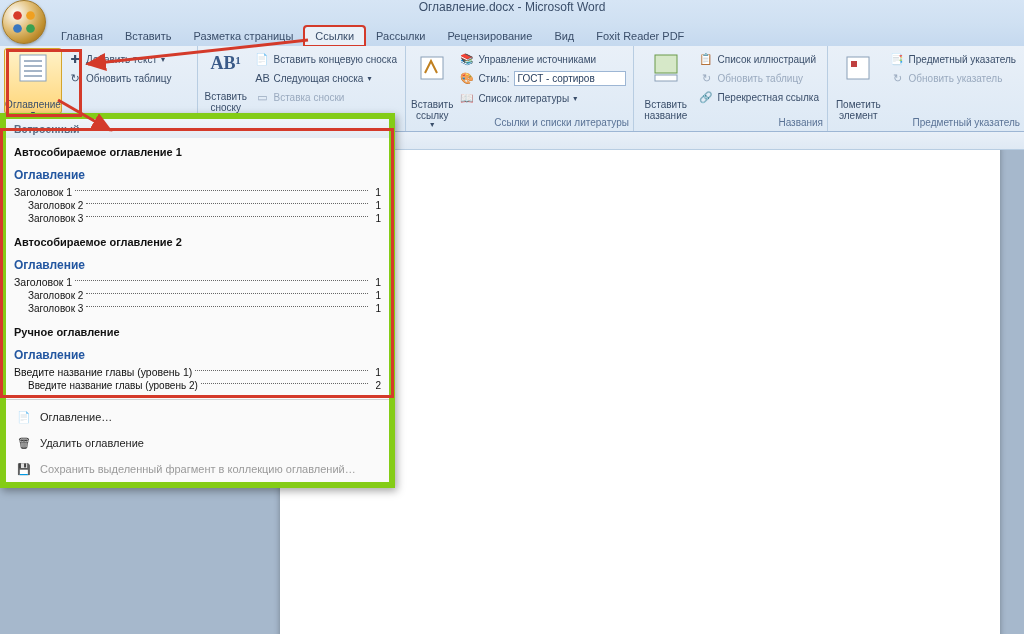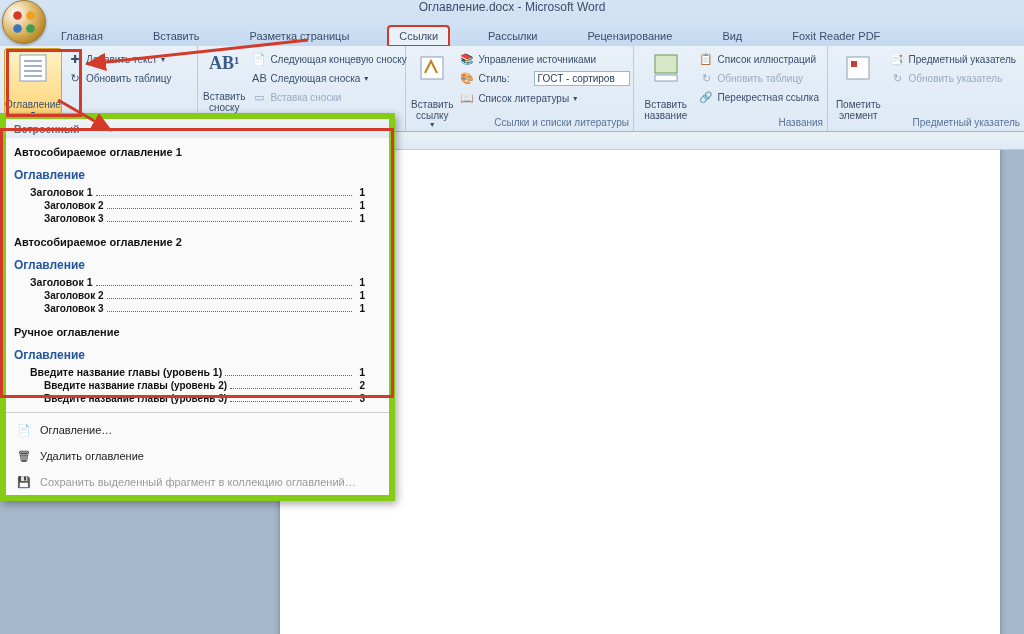--- a/index.html
+++ b/index.html
@@ -6,50 +6,50 @@
 body { width: 1024px; height: 634px; background: #fff; overflow: hidden; position: relative; }
 
 
 .titlebar { height: 24px; background: linear-gradient(#d6e5f5,#cfe0f2); display:flex; align-items:flex-start; justify-content:center; position:relative; font-size:12px; color:#3a4e6a; }
 .office-btn { position:absolute; left:2px; top:0; width:44px; height:44px; border-radius:50%; background:radial-gradient(circle at 30% 30%, #fff, #e2c07a 40%, #c09030 70%, #8a5a10); border:1px solid #a07828; z-index:50; box-shadow:0 1px 3px rgba(0,0,0,.3); display:flex; align-items:center; justify-content:center;}
 .office-btn svg { width:26px; height:26px; }
 .qat { position:absolute; left:50px; top:3px; display:flex; gap:2px; }
 .qat .qi { width:18px; height:18px; border-radius:2px; }
 
 
-.tabstrip { height:22px; background:linear-gradient(#cfe0f2,#c5d9ef); display:flex; align-items:flex-end; padding-left:50px; font-size:11px; color:#3a4e6a; position:relative; z-index:5;gap:28px;}
+.tabstrip { height:22px; background:linear-gradient(#cfe0f2,#c5d9ef); display:flex; align-items:flex-end; padding-left:50px; font-size:11px; color:#3a4e6a; position:relative; z-index:5;}
 .tab { padding:3px 10px 4px; border:1px solid transparent; border-bottom:none; cursor:pointer; }
 .tab.active { background:#e9f0f8; border-color:#9db6d4; border-radius:3px 3px 0 0; }
 .tab.highlight { outline:2px solid #d43a2a; outline-offset:-1px; }
 
 
 .ribbon { height:86px; background:linear-gradient(#e9f0f8, #dde9f5); border-bottom:1px solid #9db6d4; display:flex; position:relative; z-index:5;}
 .group { border-right:1px solid #b8cde2; padding:2px 4px 2px 4px; display:flex; flex-direction:column; position:relative; }
 .group-body { flex:1; display:flex; align-items:flex-start; gap:2px; }
 .group-label { font-size:10px; color:#5a7396; text-align:right; padding-bottom:1px; }
 .bigbtn { width:58px; height:66px; display:flex; flex-direction:column; align-items:center; justify-content:flex-start; padding-top:4px; border:1px solid transparent; border-radius:3px; cursor:pointer; font-size:10px; color:#3a4e6a; text-align:center; line-height:1.1;}
 .bigbtn .ico { width:32px; height:32px; margin-bottom:16px; display:flex; align-items:center; justify-content:center; }
 .bigbtn.active { background:linear-gradient(#fff2c8,#ffd67a); border-color:#d4a52c; }
 .smallrow { display:flex; flex-direction:column; gap:1px; padding-top:2px; }
 .smallbtn { display:flex; align-items:center; gap:4px; font-size:10px; color:#3a4e6a; padding:2px 4px; cursor:pointer; white-space:nowrap; }
 .smallbtn .si { width:14px; height:14px; display:inline-flex; align-items:center; justify-content:center; font-size:11px; }
-.styleinput { border:1px solid #9db6d4; background:#fff; font-size:10px; padding:1px 3px; width:96px; color:#2a4060;margin-left:20px; }
+.styleinput { border:1px solid #9db6d4; background:#fff; font-size:10px; padding:1px 3px; width:112px; color:#2a4060; }
 .drop::after { content:" ▾"; font-size:8px; }
 
 
 .docarea { position:absolute; top:132px; left:0; right:0; bottom:0; background:#a6b8cc; }
 .page { position:absolute; left:280px; top:12px; width:720px; height:620px; background:#fff; box-shadow:0 2px 6px rgba(0,0,0,.3); }
 
 
 .gallery { position:absolute; left:0; top:113px; width:395px; background:#fafafa; border:6px solid #84cc16; box-shadow:2px 3px 8px rgba(0,0,0,.35); z-index:40; font-size:11px; color:#222; }
 .ghead { font-size:10.5px; font-weight:bold; color:#586b82; padding:4px 8px 3px; background:linear-gradient(#f0f4f9,#e4ebf3);}
 .gpanel { padding:2px 8px; }
 .gname { font-weight:bold; font-size:11px; color:#111; padding:6px 0 4px; }
 .tochead { color:#2256a0; font-weight:bold; font-size:12px; margin:6px 0 4px; }
-.tocrow { display:flex; align-items:flex-end; font-size:10.5px; font-family:"Times New Roman",serif; color:#111; margin:2px 16px;font-weight:bold; }
+.tocrow { display:flex; align-items:center; font-size:10.5px; font-family:"Times New Roman",serif; color:#111; margin:2px 0; }
 .tocrow.l2 { padding-left:14px; font-size:10px; }
 .tocrow .lead { flex:1; border-bottom:1px dotted #666; margin:0 3px; position:relative; top:-2px; }
 .tocrow .pn { width:10px; text-align:right; }
 .sep { height:1px; background:#d0d0d0; margin:4px 0; }
 .menuitem { display:flex; align-items:center; gap:8px; padding:5px 10px; font-size:11px; cursor:pointer; }
 .menuitem .mi { width:16px; height:16px; display:inline-flex; align-items:center; justify-content:center; }
 .menuitem.disabled { color:#9a9a9a; cursor:default; }
 
 
 .redbox1 { position:absolute; border:3px solid #d43a2a; pointer-events:none; z-index:60; }
@@ -120,21 +120,21 @@
 
   <div class="group" style="width:208px">
     <div class="group-body">
       <div class="bigbtn">
         <div class="ico" style="font-family:serif;font-size:18px;font-weight:bold;color:#3a5a88">AB¹</div>
         <span>Вставить сноску</span>
       </div>
       <div class="smallrow">
         <div class="smallbtn">
             <span class="si">📄</span>
-            <span>Следующая концевую сноску</span>
+            <span>Вставить концевую сноска</span>
           </div>
         <div class="smallbtn drop">
             <span class="si">AB</span>
             <span>Следующая сноска</span>
           </div>
         <div class="smallbtn" style="color:#9aaabf">
             <span class="si">▭</span>
             <span>Вставка сноски</span>
           </div>
       </div>
@@ -282,25 +282,20 @@
     <div class="tochead">Оглавление</div>
     <div class="tocrow">
         <span>Введите название главы (уровень 1)</span>
         <span class="lead"></span>
         <span class="pn">1</span>
       </div>
     <div class="tocrow l2">
         <span>Введите название главы (уровень 2)</span>
         <span class="lead"></span>
         <span class="pn">2</span>
-      </div>
-    <div class="tocrow l2">
-        <span>Введите название главы (уровень 3)</span>
-        <span class="lead"></span>
-        <span class="pn">3</span>
       </div>
   </div>
 
   <div class="sep"></div>
   <div class="menuitem">
       <span class="mi">📄</span>
       <span>Оглавление…</span>
     </div>
   <div class="menuitem">
       <span class="mi">🗑</span>

